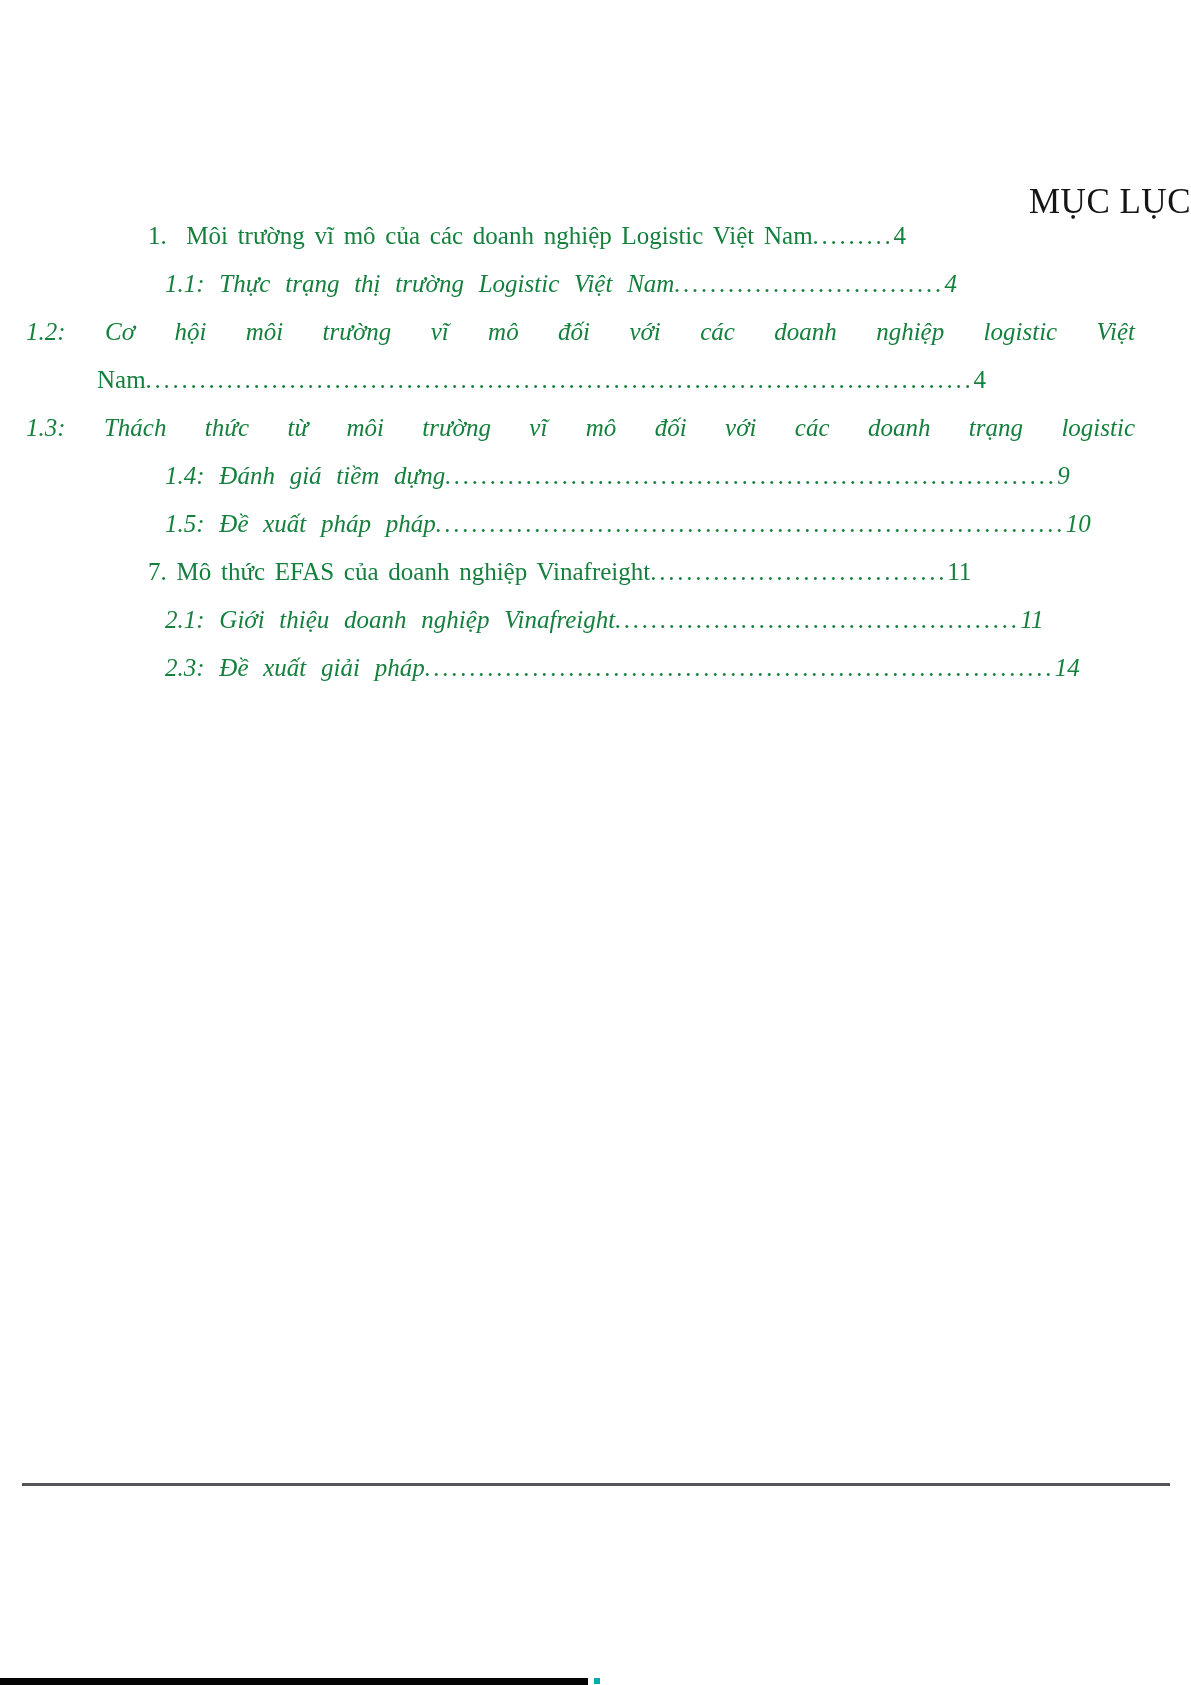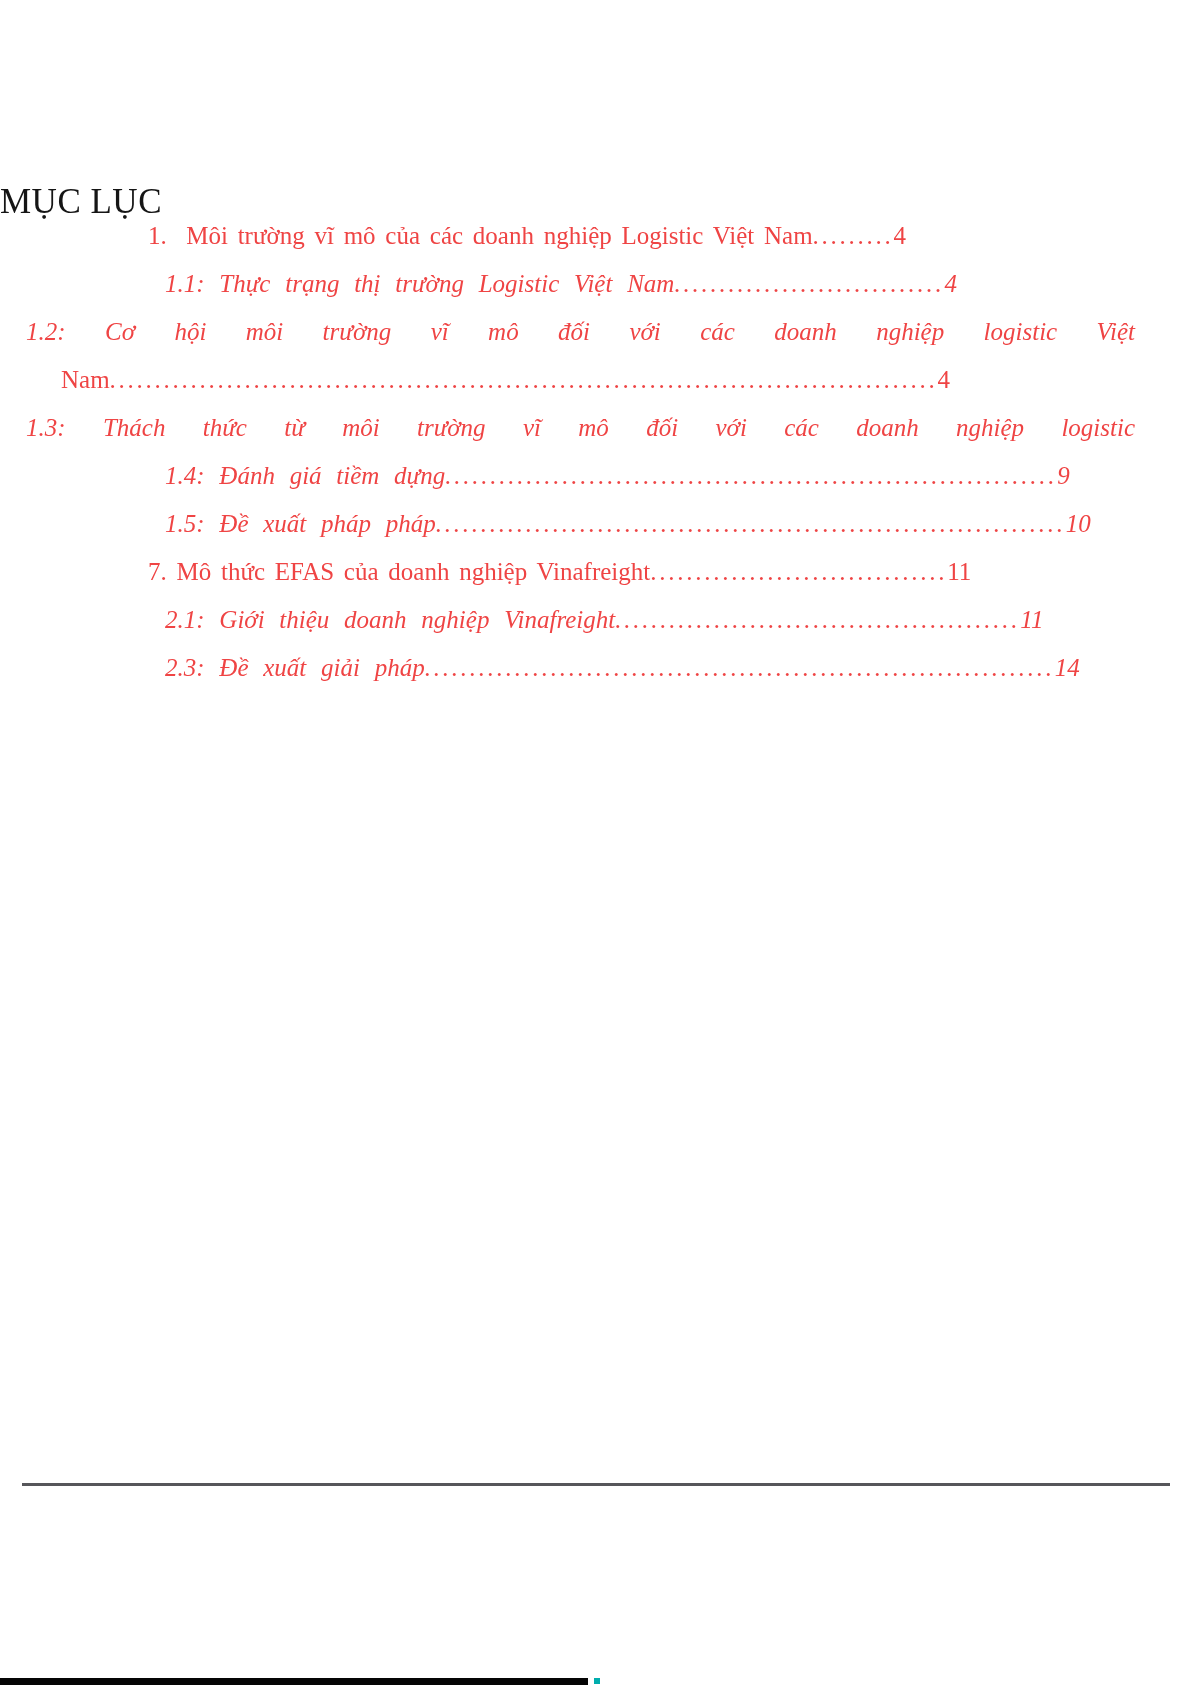--- a/index.html
+++ b/index.html
@@ -20,42 +20,42 @@
     height: 1685px;
     background: #ffffff;
     overflow: hidden;
   }
   .toc-title {
     position: absolute;
     top: 184px;
     left: 0;
     width: 100%;
     margin: 0;
-    text-align: left;
+    text-align: right;
     font-size: 35px;
     font-weight: 400;
     line-height: 1;
     letter-spacing: 0.5px;
     color: #151515;
   }
   .toc {
     position: absolute;
     top: 212px;
     left: 0;
     right: 56px;
     font-size: 25px;
-    color: #ef4444;
+    color: #15803d;
   }
   .toc-line {
     line-height: 48px;
     white-space: pre;
   }
   .lvl1 { padding-left: 148px; }
   .lvl2 { padding-left: 165px; font-style: italic; }
-  .cont { padding-left: 61px; }
+  .cont { padding-left: 97px; }
   .ws-med  { word-spacing: 0.14em; }
   .ws-wide { word-spacing: 0.34em; }
   .jfull {
     white-space: normal;
     text-align: justify;
     text-align-last: justify;
     padding-left: 26px;
   }
   .dots { letter-spacing: 0.11em; }
   .divider {
@@ -93,21 +93,21 @@
   <div class="toc">
 
     <div class="toc-line lvl1 ws-med"><span>1.  Môi trường vĩ mô của các doanh nghiệp Logistic Việt Nam</span><span class="dots">.........</span><span>4</span></div>
 
     <div class="toc-line lvl2 ws-wide"><span>1.1: Thực trạng thị trường Logistic Việt Nam</span><span class="dots">..............................</span><span>4</span></div>
 
     <div class="toc-line lvl2 ws-wide jfull"><span>1.2: Cơ hội môi trường vĩ mô đối với các doanh nghiệp logistic Việt</span><span class="dots"></span><span></span></div>
 
     <div class="toc-line cont ws-med"><span>Nam</span><span class="dots">............................................................................................</span><span>4</span></div>
 
-    <div class="toc-line lvl2 ws-wide jfull"><span>1.3: Thách thức từ môi trường vĩ mô đối với các doanh nghiệp logistic</span><span class="dots"></span><span></span></div>
+    <div class="toc-line lvl2 ws-wide jfull"><span>1.3: Thách thức từ môi trường vĩ mô đối với các doanh trạng logistic</span><span class="dots"></span><span></span></div>
 
 
     <div class="toc-line lvl2 ws-wide"><span>1.4: Đánh giá tiềm dựng</span><span class="dots">....................................................................</span><span>9</span></div>
 
     <div class="toc-line lvl2 ws-wide"><span>1.5: Đề xuất pháp pháp</span><span class="dots">......................................................................</span><span>10</span></div>
 
     <div class="toc-line lvl1 ws-med"><span>7. Mô thức EFAS của doanh nghiệp Vinafreight</span><span class="dots">.................................</span><span>11</span></div>
 
     <div class="toc-line lvl2 ws-wide"><span>2.1: Giới thiệu doanh nghiệp Vinafreight</span><span class="dots">.............................................</span><span>11</span></div>
 

